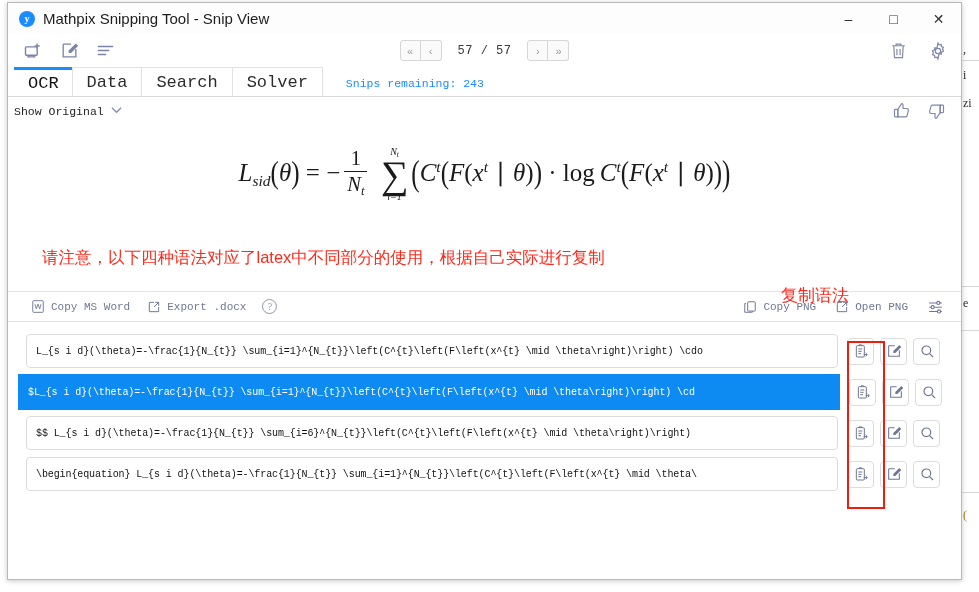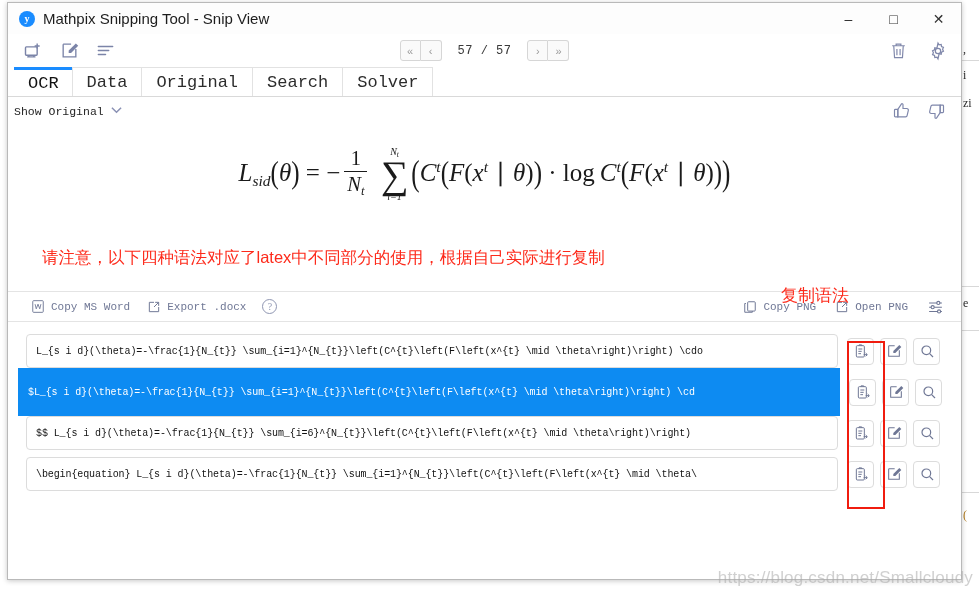--- a/index.html
+++ b/index.html
@@ -257,21 +257,21 @@
     font-size: 10px; color: #121212;
     letter-spacing: -0.1px;
   }
   .res-row.selected .res-text {
     background: #0d8bf2;
     border-color: #0d8bf2;
     color: #ffffff;
     border-radius: 0;
     width: 822px;
     margin-left: 10px;
-    height: 48px;
+    height: 36px;
   }
   .res-icons { display: flex; align-items: center; gap: 6px; margin-left: 9px; }
   .ricon {
     width: 27px; height: 27px;
     border: 1px solid #dcdcdc; border-radius: 4px;
     background: #ffffff;
     display: flex; align-items: center; justify-content: center;
     color: #6f7795;
   }
   .red-box {
@@ -384,23 +384,23 @@
             <circle cx="12" cy="12" r="3.2"></circle>
             <path d="M12 2.5l1.3 2.2 2.5-.5.4 2.5 2.3 1-1 2.3 1 2.3-2.3 1-.4 2.5-2.5-.5L12 21.5l-1.3-2.2-2.5.5-.4-2.5-2.3-1 1-2.3-1-2.3 2.3-1 .4-2.5 2.5.5z"></path>
           </svg>
         </div>
       </div>
     </div>
 
     <div class="tabstrip">
       <div class="tab active">OCR</div>
       <div class="tab">Data</div>
-      <div class="tab">Original</div>
       <div class="tab">Search</div>
       <div class="tab">Solver</div>
+      <div class="snips-info">Snips remaining: 243</div>
     </div>
 
     <div class="showrow">
       <div class="show-orig">
         <span>Show Original</span>
         <span class="chev">
           <svg width="11" height="8" viewBox="0 0 12 8" fill="none" stroke="currentColor" stroke-width="1.6">
             <path d="M1 1.5L6 6.5L11 1.5"></path>
           </svg>
         </span>
@@ -592,14 +592,13 @@
           </div>
         </div>
       </div>
     </div>
 
 
   </div>
 
   <div class="red-box"></div>
 
-  <div class="watermark">https://blog.csdn.net/Smallcloudy</div>
 </div>
 
 </body></html>

